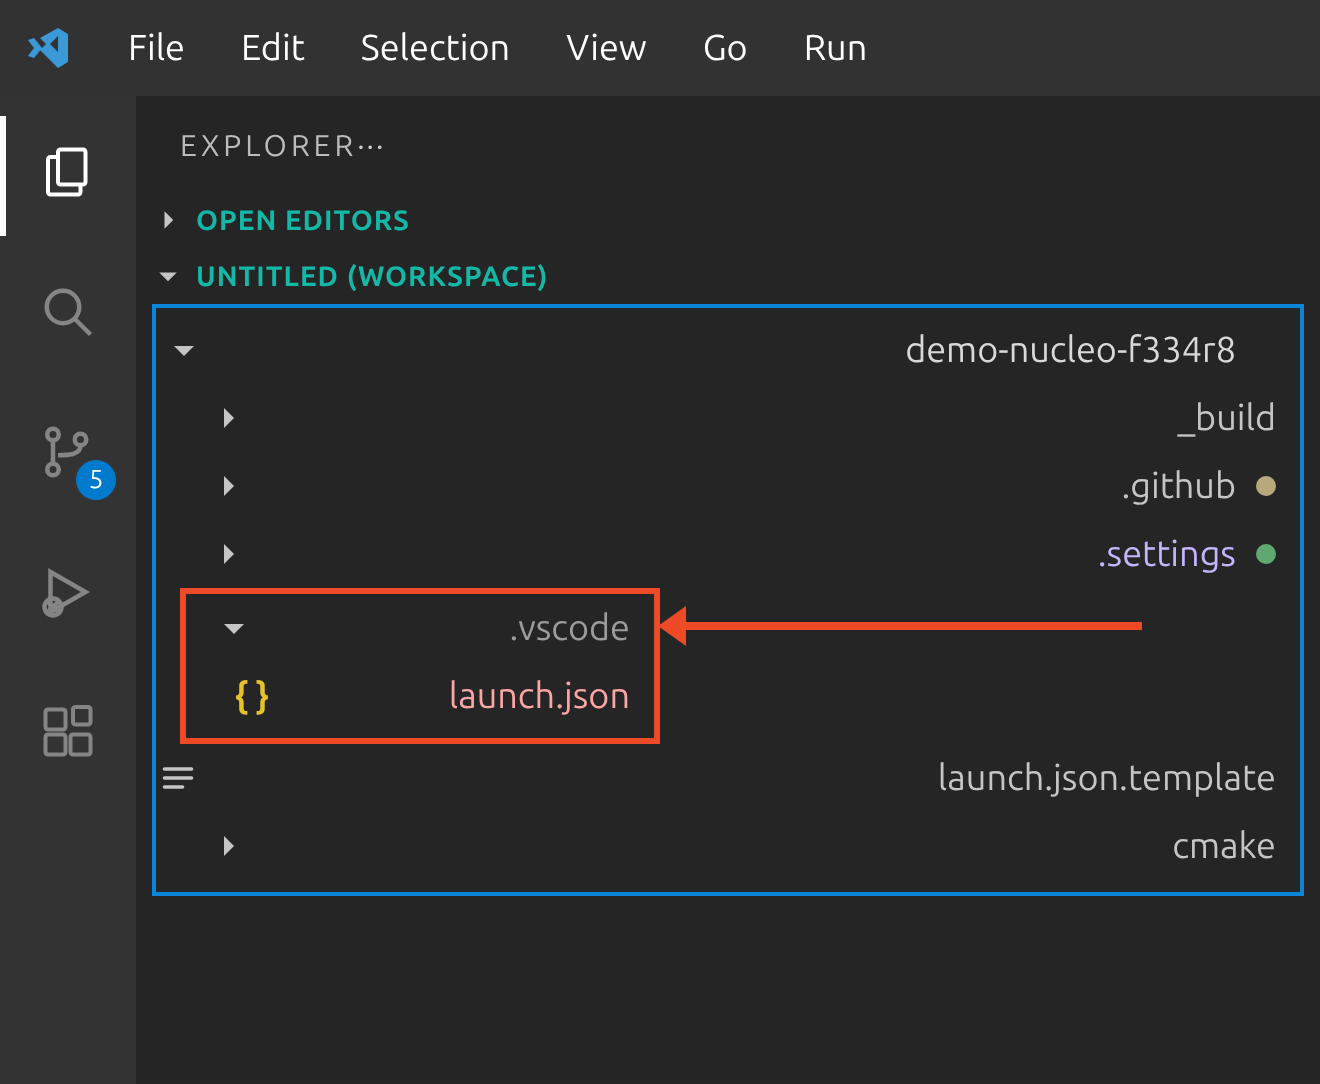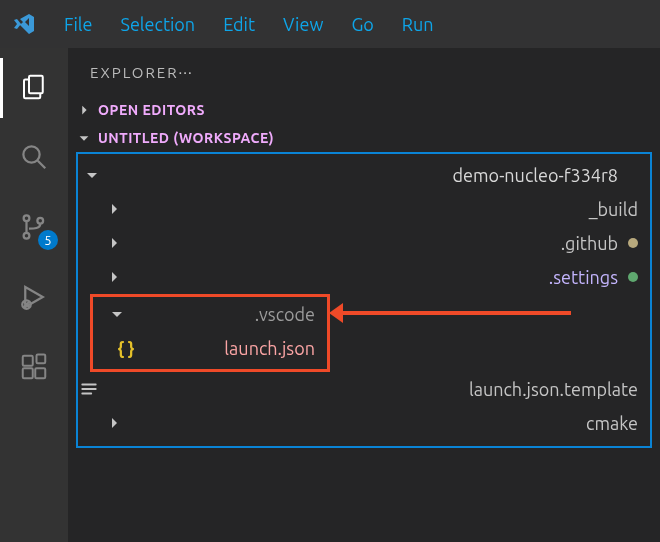--- a/index.html
+++ b/index.html
@@ -23,21 +23,21 @@
   .logo {
     width: 24px; height: 24px;
     display: inline-flex; align-items: center; justify-content: center;
     margin-right: 10px;
   }
   .menu {
     display: flex;
     gap: 4px;
   }
   .menu-item {
-    color: #0ea5e9;
+    color: #ffffff;
     padding: 4px 12px;
     cursor: pointer;
     font-size: 18px;
   }
   .layout {
     display: flex;
     height: calc(100% - 48px);
   }
   .activitybar {
     background: #333333;
@@ -94,21 +94,21 @@
     letter-spacing: 1px;
     cursor: pointer;
     color: #cccccc;
   }
   .section-header {
     display: flex;
     align-items: center;
     padding: 6px 8px;
     gap: 6px;
     cursor: pointer;
-    color: #f0abfc;
+    color: #14b8a6;
     font-weight: 700;
     font-size: 14px;
     letter-spacing: 0.5px;
   }
   .section-header.workspace { padding-left: 8px; }
   .twisty {
     display: inline-flex;
     align-items: center;
     justify-content: center;
     width: 16px; height: 16px;
@@ -168,22 +168,22 @@
 <body>
 
 <div class="titlebar">
   <span class="logo">
     <svg width="24" height="24" viewBox="0 0 24 24">
         <path fill="#3b99d8" d="M17 2l5 3v14l-5 3-9-9 4-4 5 5V6l-5 5-4-4 9-5zM2 8l3-1 4 5-4 5-3-1 3-4-3-4z"></path>
       </svg>
   </span>
   <div class="menu">
     <div class="menu-item">File</div>
+    <div class="menu-item">Edit</div>
     <div class="menu-item">Selection</div>
-    <div class="menu-item">Edit</div>
     <div class="menu-item">View</div>
     <div class="menu-item">Go</div>
     <div class="menu-item">Run</div>
   </div>
 </div>
 
 <div class="layout">
 
   <div class="activitybar">
     <div class="activity-btn active">

